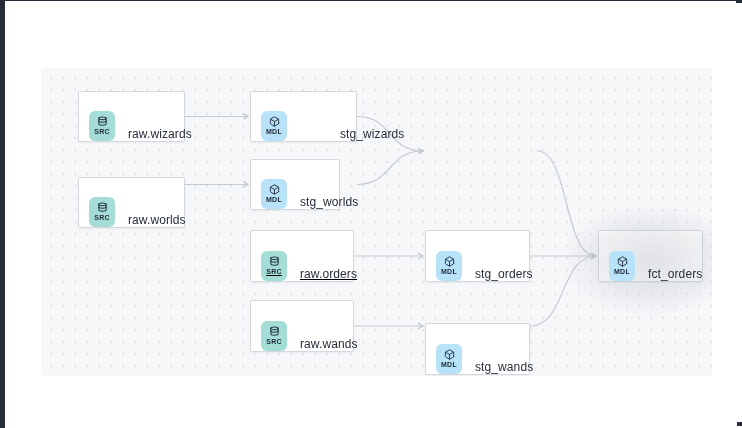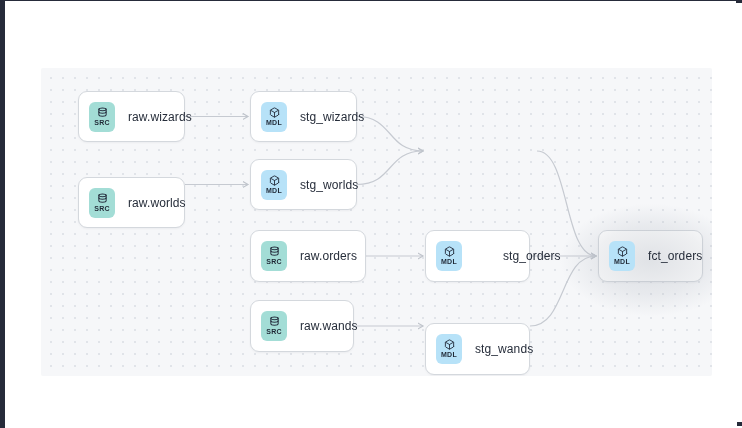--- a/index.html
+++ b/index.html
@@ -24,23 +24,23 @@
     border-radius:2px;
     overflow:hidden;
   }
   .edges { position:absolute; left:0; top:0; width:671px; height:308px; }
   .edges path { fill:none; stroke-width:1.2px; }
 
   .node {
     position:absolute;
     background:#ffffff;
     border:1px solid #d4d8dd;
-    border-radius:9px;
+    border-radius:2px;
     box-shadow:0 1px 2px rgba(30,40,60,0.05);
-    display:flex; align-items:center;
+    display:flex; align-items:flex-end;
     box-sizing:border-box;
     cursor:pointer;
     z-index:2;
   }
   .node.highlighted::before {
     content:"";
     position:absolute; left:-40px; right:-40px; top:-28px; bottom:-36px;
     background:radial-gradient(ellipse at center,
       rgba(173,179,189,0.38) 0%, rgba(173,179,189,0.20) 42%, rgba(173,179,189,0) 70%);
     z-index:-1;
@@ -90,21 +90,21 @@
         <span class="badge" style="background:#a3ddd6">
           <span class="bicon"><svg width="11" height="11" viewBox="0 0 24 24" fill="none" stroke="#273040" stroke-width="2.2" stroke-linecap="round" stroke-linejoin="round">
               <ellipse cx="12" cy="5" rx="8" ry="3"></ellipse>
               <path d="M4 5v5.5c0 1.7 3.6 3 8 3s8-1.3 8-3V5"></path>
               <path d="M4 10.5V17c0 1.7 3.6 3 8 3s8-1.3 8-3v-6.5"></path>
             </svg></span>
           <span class="blabel">SRC</span>
         </span>
         <span class="nlabel">raw.wizards</span>
       </div>
-      <div class="node" style="left: 209px; top: 23px; width: 107px; height: 51px;">
+      <div class="node" style="left: 209px; top: 23px; width: 107px; height: 51px; gap: 40px;">
         <span class="badge" style="background:#b7e2f8">
           <span class="bicon"><svg width="11" height="11" viewBox="0 0 24 24" fill="none" stroke="#273040" stroke-width="2" stroke-linecap="round" stroke-linejoin="round">
               <path d="M21 16V8a2 2 0 0 0-1-1.73l-7-4a2 2 0 0 0-2 0l-7 4A2 2 0 0 0 3 8v8a2 2 0 0 0 1 1.73l7 4a2 2 0 0 0 2 0l7-4A2 2 0 0 0 21 16z"></path>
               <path d="M3.3 7L12 12l8.7-5"></path>
               <path d="M12 22V12"></path>
             </svg></span>
           <span class="blabel">MDL</span>
         </span>
         <span class="nlabel">stg_wizards</span>
       </div>
@@ -112,43 +112,43 @@
         <span class="badge" style="background:#a3ddd6">
           <span class="bicon"><svg width="11" height="11" viewBox="0 0 24 24" fill="none" stroke="#273040" stroke-width="2.2" stroke-linecap="round" stroke-linejoin="round">
               <ellipse cx="12" cy="5" rx="8" ry="3"></ellipse>
               <path d="M4 5v5.5c0 1.7 3.6 3 8 3s8-1.3 8-3V5"></path>
               <path d="M4 10.5V17c0 1.7 3.6 3 8 3s8-1.3 8-3v-6.5"></path>
             </svg></span>
           <span class="blabel">SRC</span>
         </span>
         <span class="nlabel">raw.worlds</span>
       </div>
-      <div class="node" style="left: 209px; top: 91px; width: 107px; height: 51px;">
+      <div class="node" style="left: 209px; top: 91px; width: 90px; height: 51px;">
         <span class="badge" style="background:#b7e2f8">
           <span class="bicon"><svg width="11" height="11" viewBox="0 0 24 24" fill="none" stroke="#273040" stroke-width="2" stroke-linecap="round" stroke-linejoin="round">
               <path d="M21 16V8a2 2 0 0 0-1-1.73l-7-4a2 2 0 0 0-2 0l-7 4A2 2 0 0 0 3 8v8a2 2 0 0 0 1 1.73l7 4a2 2 0 0 0 2 0l7-4A2 2 0 0 0 21 16z"></path>
               <path d="M3.3 7L12 12l8.7-5"></path>
               <path d="M12 22V12"></path>
             </svg></span>
           <span class="blabel">MDL</span>
         </span>
         <span class="nlabel">stg_worlds</span>
       </div>
-      <div class="node" style="left: 209px; top: 162px; width: 116px; height: 52px;">
+      <div class="node" style="left: 209px; top: 162px; width: 104px; height: 52px; text-decoration: underline;">
         <span class="badge" style="background:#a3ddd6">
           <span class="bicon"><svg width="11" height="11" viewBox="0 0 24 24" fill="none" stroke="#273040" stroke-width="2.2" stroke-linecap="round" stroke-linejoin="round">
               <ellipse cx="12" cy="5" rx="8" ry="3"></ellipse>
               <path d="M4 5v5.5c0 1.7 3.6 3 8 3s8-1.3 8-3V5"></path>
               <path d="M4 10.5V17c0 1.7 3.6 3 8 3s8-1.3 8-3v-6.5"></path>
             </svg></span>
           <span class="blabel">SRC</span>
         </span>
         <span class="nlabel">raw.orders</span>
       </div>
-      <div class="node" style="left: 384px; top: 162px; width: 105px; height: 52px; gap: 28px;">
+      <div class="node" style="left: 384px; top: 162px; width: 105px; height: 52px;">
         <span class="badge" style="background:#b7e2f8">
           <span class="bicon"><svg width="11" height="11" viewBox="0 0 24 24" fill="none" stroke="#273040" stroke-width="2" stroke-linecap="round" stroke-linejoin="round">
               <path d="M21 16V8a2 2 0 0 0-1-1.73l-7-4a2 2 0 0 0-2 0l-7 4A2 2 0 0 0 3 8v8a2 2 0 0 0 1 1.73l7 4a2 2 0 0 0 2 0l7-4A2 2 0 0 0 21 16z"></path>
               <path d="M3.3 7L12 12l8.7-5"></path>
               <path d="M12 22V12"></path>
             </svg></span>
           <span class="blabel">MDL</span>
         </span>
         <span class="nlabel">stg_orders</span>
       </div>

